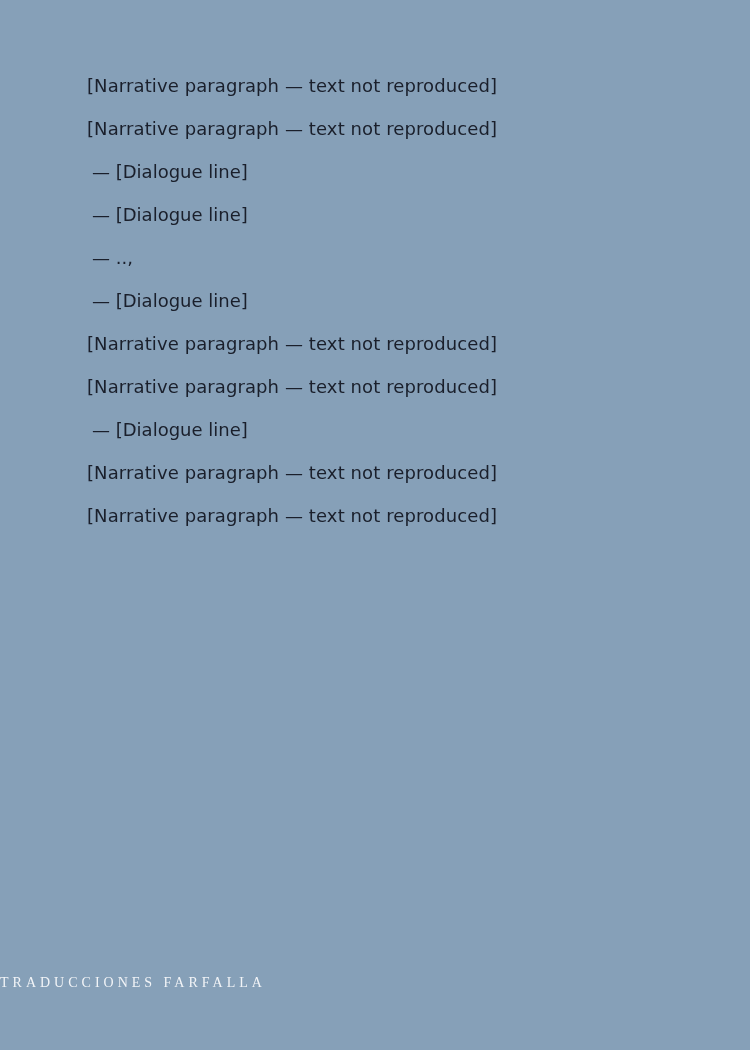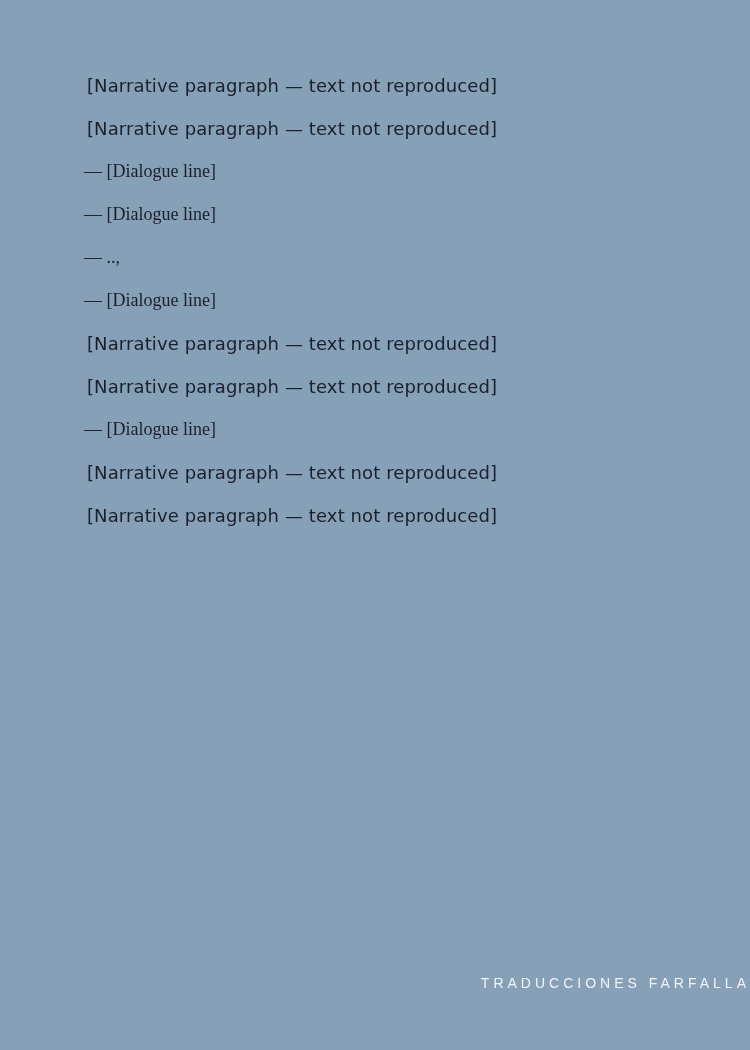--- a/index.html
+++ b/index.html
@@ -22,32 +22,31 @@
       width: 600px;
     }
     .para {
       margin: 0 0 16px 12px;
       font-size: 18px;
       line-height: 27px;
       text-align: justify;
       letter-spacing: 0.1px;
     }
     .dialogue {
-      margin: 0 0 16px 9px;
+      margin: 0 0 16px 17px;
       font-size: 18px;
       line-height: 27px;
-      font-family: Liberation Serif, serif;
     }
     .footer {
       position: absolute;
       left: 0;
       right: 0;
       top: 975px;
-      text-align: right;
-      font-family: Liberation Sans, sans-serif;
+      text-align: left;
+      font-family: Liberation Serif, serif;
       font-size: 14px;
       letter-spacing: 4px;
       color: #f2f4f7;
     }
   </style>
 </head>
 <body>
 
 <div class="page">
   <p class="para">[Narrative paragraph — text not reproduced]</p>

